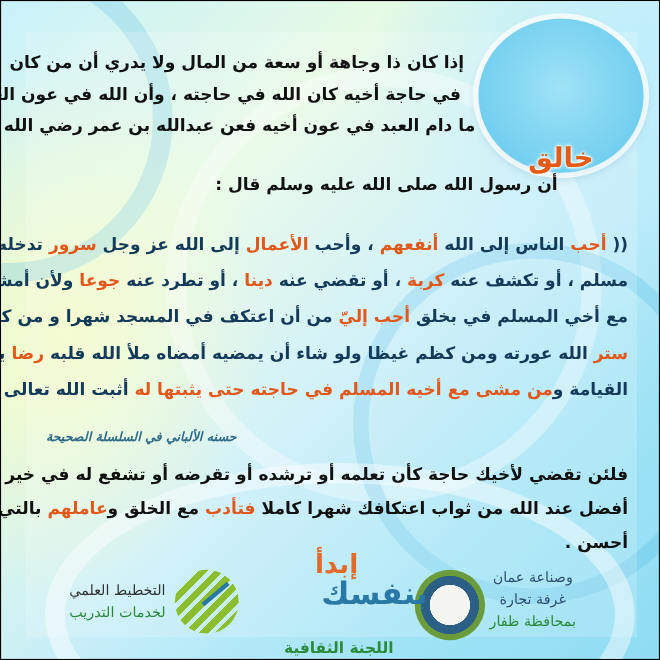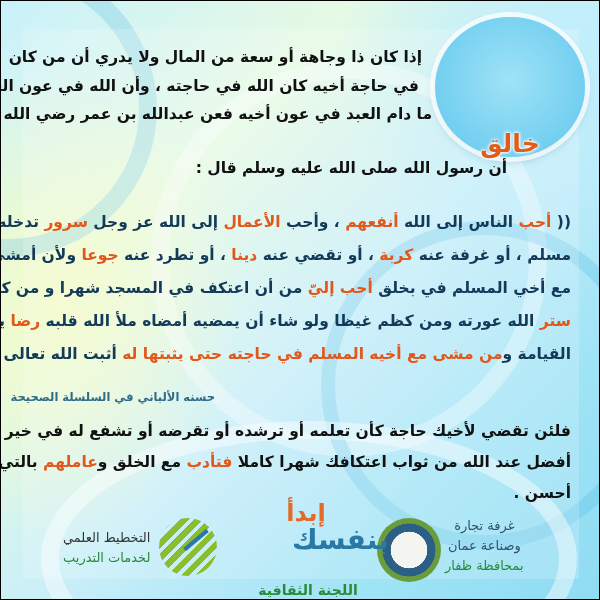--- a/index.html
+++ b/index.html
@@ -54,21 +54,21 @@
   .intro .l2 { margin-right: 2px; }
   .intro .l3 { margin-right: 5px; }
   .intro .l4 { margin-right: 0; }
   .intro-l5 { position: absolute; right: 92px; top: 158px; direction: rtl; font-weight: bold; font-size: 15.5px; color: #111; white-space: nowrap; }
   .hadith { right: 28px; top: 205px; width: 548px; color: #143a5a; font-size: 15.5px; }
   .hadith .line { height: 33px; line-height: 33px; white-space: nowrap; text-align: justify; text-align-last: justify; }
   .hadith .line.last { text-align-last: right; }
   .hl { color: #e2581a; }
   .source {
     position: absolute; right: 384px; top: 389px; direction: rtl;
-    font-size: 11.5px; font-weight: bold; color: #2f6b8a; white-space: nowrap;
+    font-size: 11.5px; font-weight: bold; color: #2f6b8a; white-space: nowrap; font-style: italic;
   }
   .closing { right: 28px; top: 415px; width: 548px; color: #111; font-size: 15.5px; }
   .closing .line { height: 31px; line-height: 31px; white-space: nowrap; text-align: justify; text-align-last: justify; }
   .closing .line.last { text-align-last: right; }
 
   .footer { position: absolute; left: 0; top: 495px; width: 600px; height: 100px; }
   .logo-chamber {
     position: absolute; left: 376px; top: 22px; width: 64px; height: 64px; border-radius: 50%;
     background: radial-gradient(circle, #f4f4f0 0 40%, #2b5f86 41% 58%, #6b9c3c 59% 100%);
   }
@@ -109,39 +109,39 @@
 
   <div class="text-block intro">
     <div class="line l2">إذا كان ذا وجاهة أو سعة من المال ولا يدري أن من كان</div>
     <div class="line l3">في  حاجة أخيه كان الله في حاجته ، وأن الله في عون العبد</div>
     <div class="line l4" style="margin-right:-8px;">ما دام العبد في عون أخيه فعن عبدالله بن عمر رضي الله عنهما</div>
   </div>
   <div class="intro-l5">أن رسول الله صلى الله عليه وسلم قال :</div>
 
   <div class="text-block hadith" id="hadith">
       <div class="line"><span>(( </span><span class="hl">أحب</span><span> الناس إلى الله </span><span class="hl">أنفعهم</span><span> ، وأحب </span><span class="hl">الأعمال</span><span> إلى الله عز وجل </span><span class="hl">سرور</span><span> تدخله على</span></div>
-      <div class="line"><span>مسلم ، أو غرفة عنه </span><span class="hl">كربة</span><span> ، أو تقضي عنه </span><span class="hl">دينا</span><span> ، أو تطرد عنه </span><span class="hl">جوعا</span><span> ولأن أمشي</span></div>
+      <div class="line"><span>مسلم ، أو تكشف عنه </span><span class="hl">كربة</span><span> ، أو تقضي عنه </span><span class="hl">دينا</span><span> ، أو تطرد عنه </span><span class="hl">جوعا</span><span> ولأن أمشي</span></div>
       <div class="line"><span>مع أخي المسلم في بخلق </span><span class="hl">أحب إليّ</span><span> من أن اعتكف في المسجد شهرا و من كف غضبه</span></div>
       <div class="line"><span class="hl">ستر</span><span> الله عورته ومن كظم غيظا ولو شاء أن يمضيه أمضاه ملأ الله قلبه </span><span class="hl">رضا</span><span> يوم</span></div>
       <div class="line"><span>القيامة و</span><span class="hl">من مشى مع أخيه المسلم في حاجته حتى يثبتها له</span><span> أثبت الله تعالى قدمه</span></div>
     </div>
 
   <div class="source">حسنه الألباني في السلسلة الصحيحة</div>
 
   <div class="text-block closing" id="closing">
       <div class="line"><span>فلئن تقضي لأخيك حاجة كأن تعلمه أو ترشده أو تقرضه أو تشفع له في خير</span></div>
       <div class="line"><span>أفضل عند الله من ثواب اعتكافك شهرا كاملا </span><span class="hl">فتأدب</span><span> مع الخلق و</span><span class="hl">عاملهم</span><span> بالتي هي</span></div>
       <div class="line last"><span>أحسن .</span></div>
     </div>
 
   <div class="footer">
     <div class="logo-chamber"></div>
     <div class="chamber-text">
+      <div>وصناعة عمان</div>
       <div>غرفة تجارة</div>
-      <div>وصناعة عمان</div>
       <div class="g">بمحافظة ظفار</div>
     </div>
 
     <div class="logo-ibda">
       <div class="ibda-mark">إبدأ</div>
       <div class="ibda-word">بنفسك</div>
     </div>
     <div class="ibda-committee">اللجنة الثقافية</div>
 
     <div class="logo-globe"></div>

